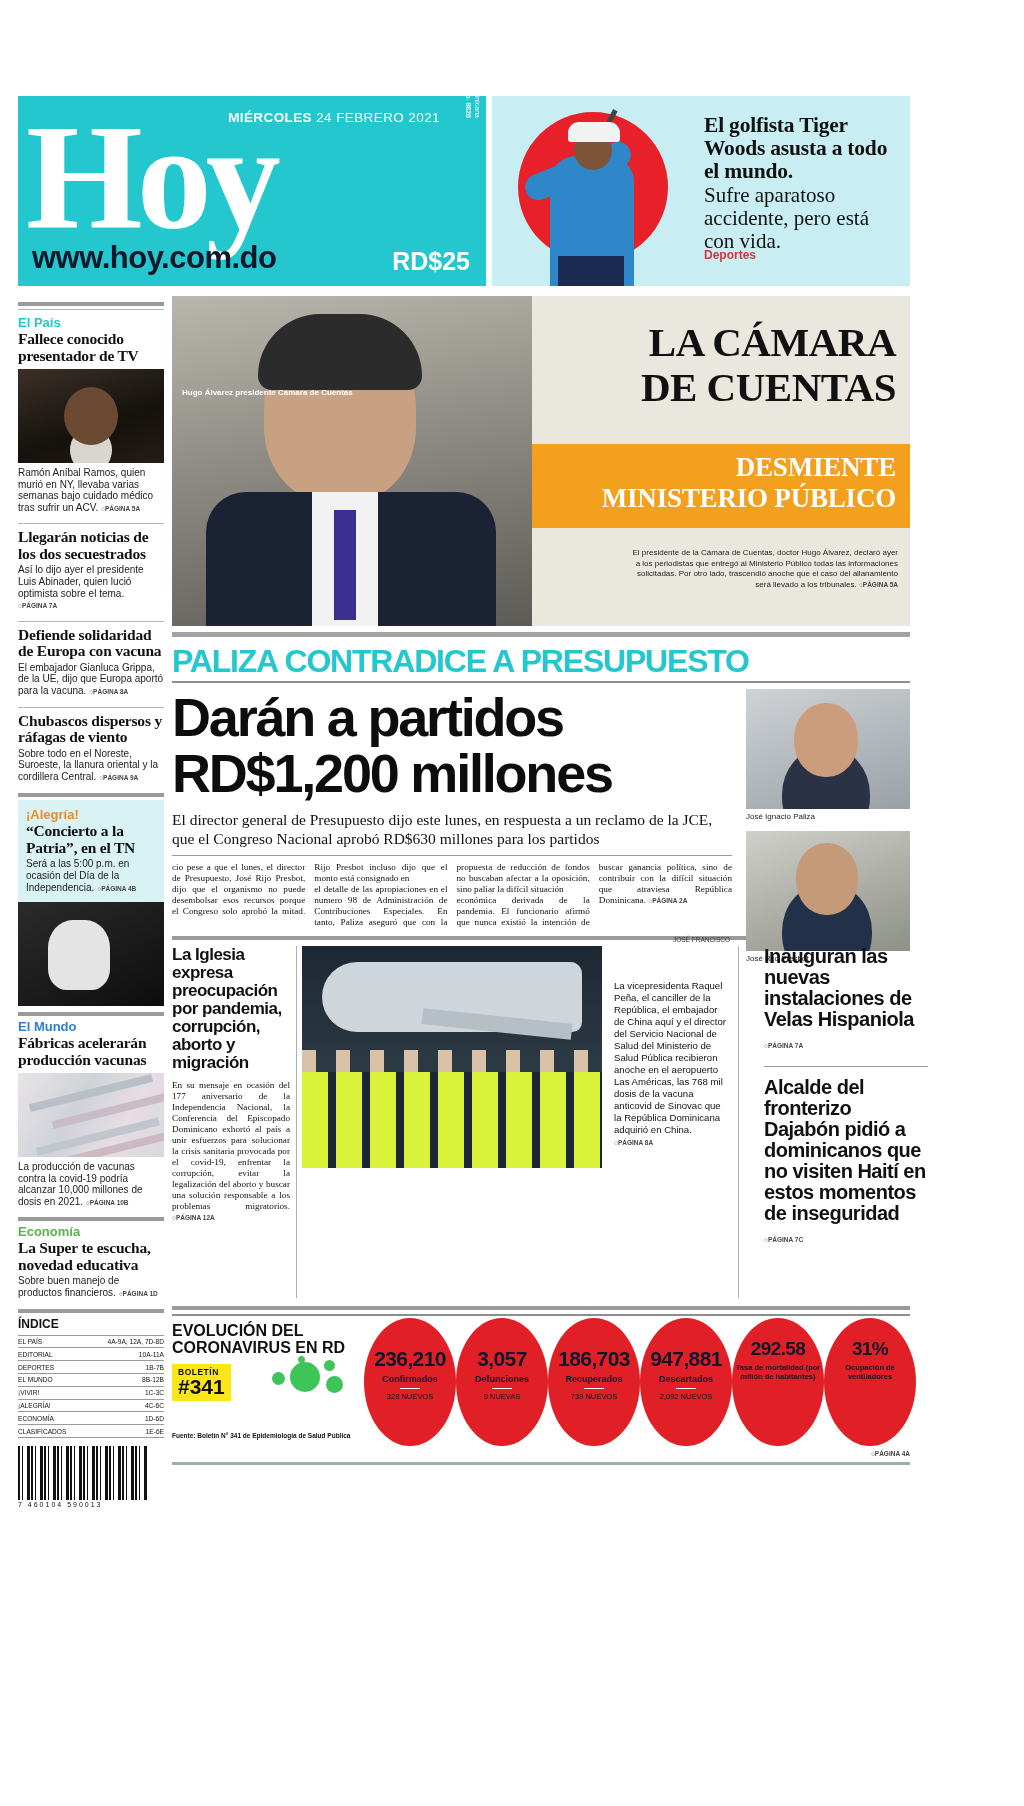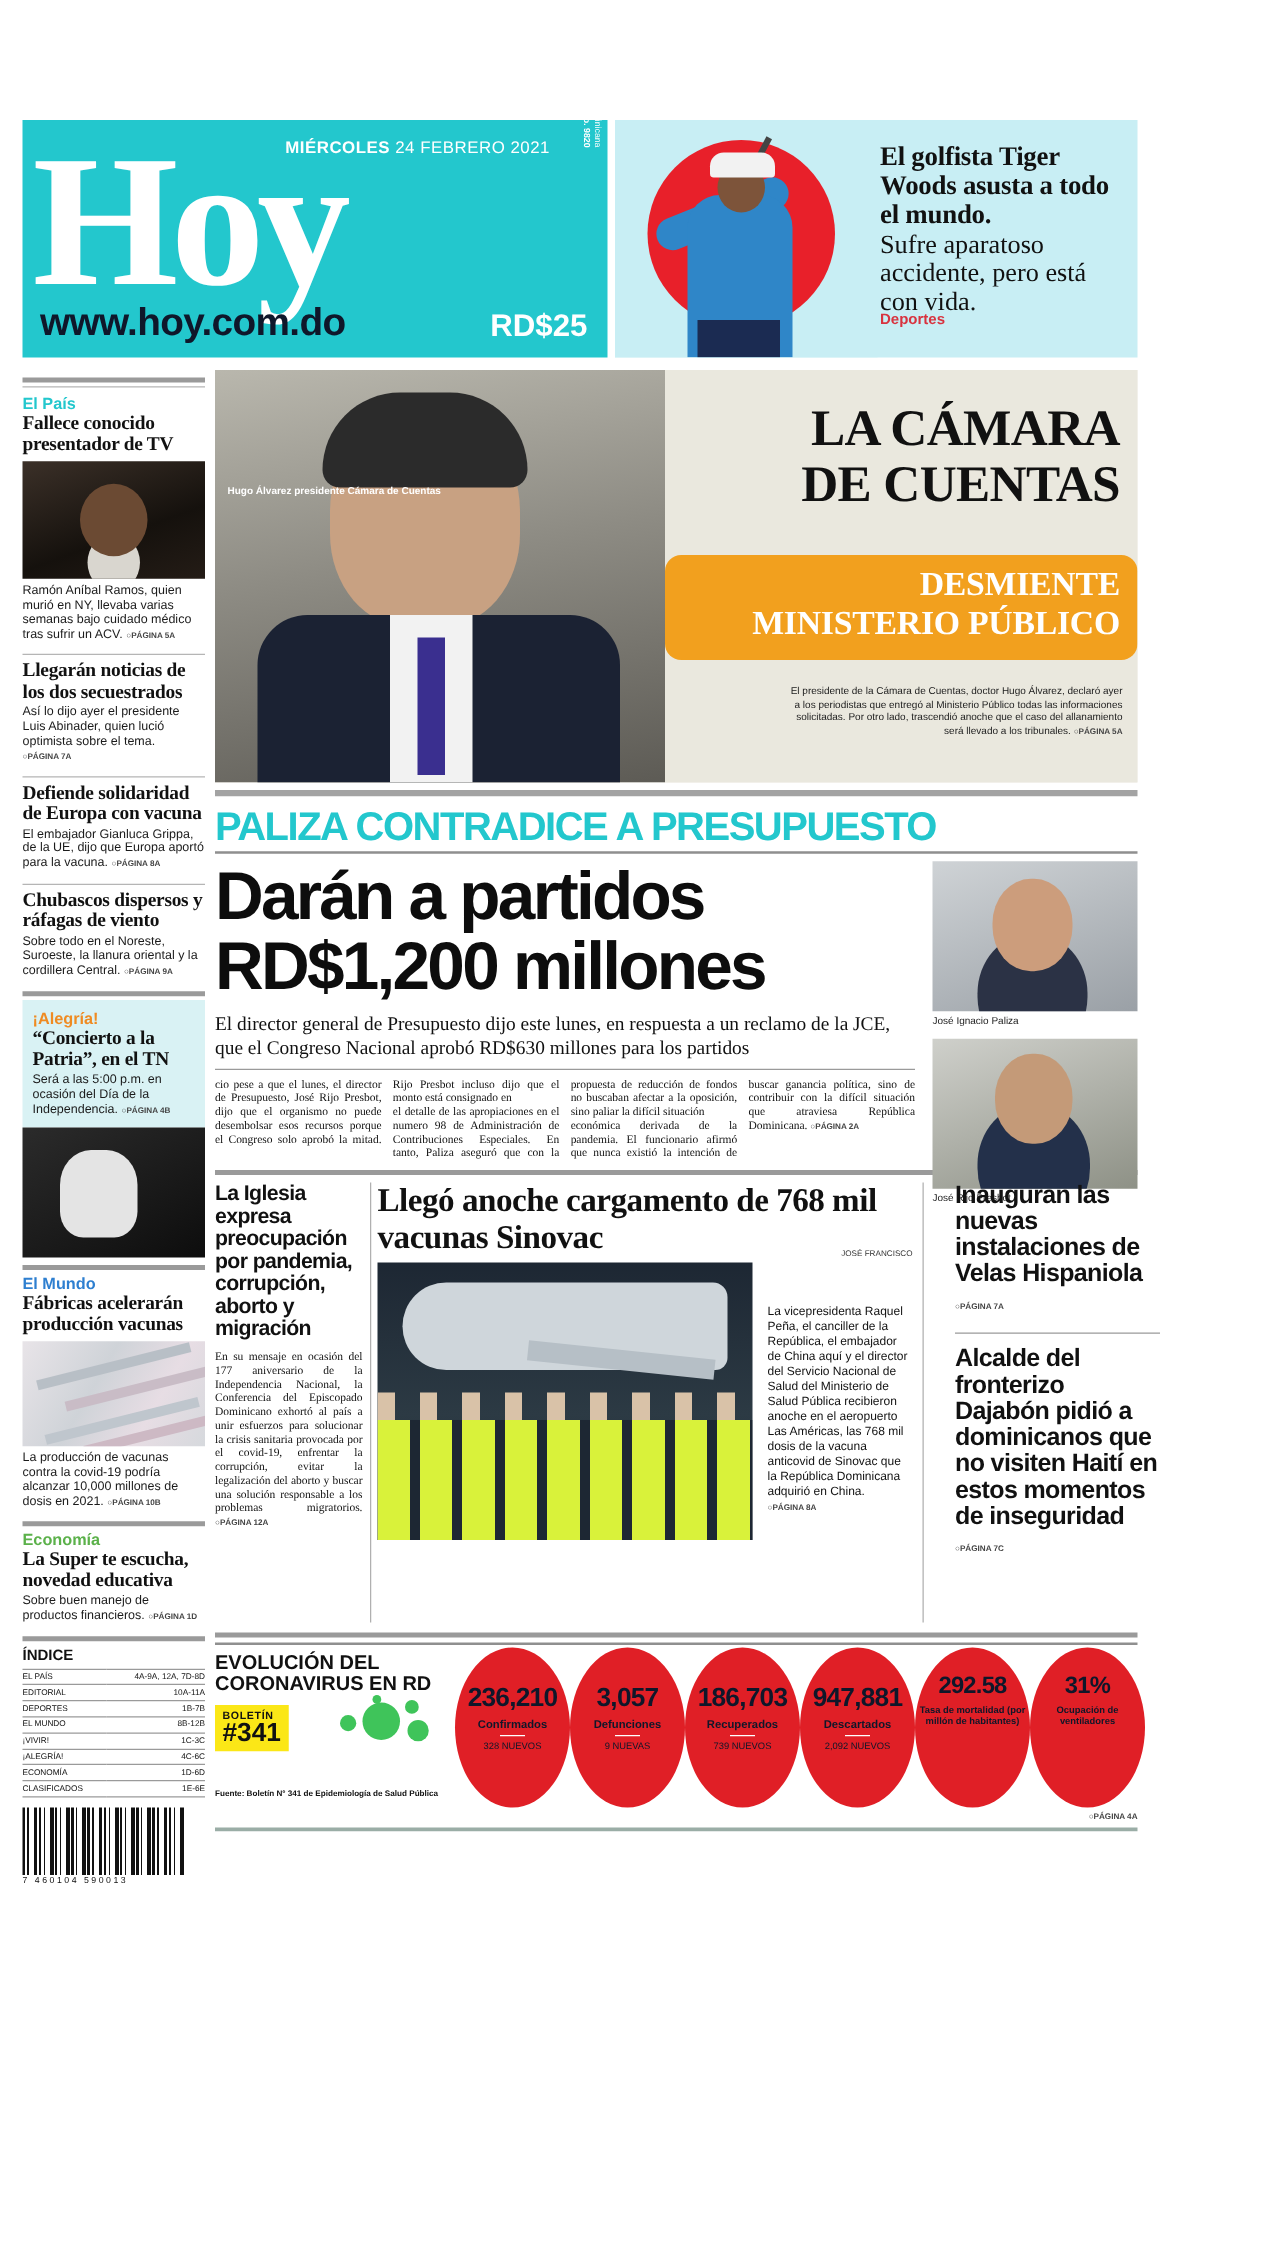--- a/index.html
+++ b/index.html
@@ -82,21 +82,21 @@
   .lp-head{position:absolute;left:92px;top:28px;width:152px;height:178px;border-radius:48% 48% 42% 42%;background:#c8a182;}
   .lp-hair{position:absolute;left:86px;top:18px;width:164px;height:76px;border-radius:80px 80px 18px 18px;background:#2b2b2b;}
   .lp-suit{position:absolute;left:34px;top:196px;width:290px;height:140px;background:#1b2233;border-radius:40px 40px 0 0;}
   .lp-shirt{position:absolute;left:140px;top:196px;width:66px;height:140px;background:#f2f2f2;}
   .lp-tie{position:absolute;left:162px;top:214px;width:22px;height:110px;background:#3a2f8f;}
   .lead-credit{position:absolute;left:10px;top:92px;font-family:"Liberation Sans",sans-serif;font-weight:700;
                font-size:8px;line-height:10px;color:#fff;}
   .lead-right{position:absolute;left:360px;top:0;width:378px;height:330px;background:#eae8de;}
   .lead-title{position:absolute;right:14px;top:24px;text-align:right;font-family:"Liberation Serif",serif;
               font-weight:700;font-size:41px;line-height:45px;color:#111;letter-spacing:-.5px;}
-  .lead-orange{position:absolute;left:0;right:0;top:148px;height:84px;background:#f2a01e;border-radius:13px;}
+  .lead-orange{position:absolute;left:0;right:0;top:148px;height:84px;background:#f2a01e;}
   .lead-orange div{position:absolute;right:14px;top:8px;text-align:right;font-family:"Liberation Serif",serif;
                    font-weight:700;font-size:27px;line-height:31px;color:#fff;letter-spacing:-.2px;}
   .lead-cap{position:absolute;right:12px;top:252px;width:270px;text-align:right;
             font-family:"Liberation Sans",sans-serif;font-size:8px;line-height:10.5px;color:#222;}
 
   
   .band-rule{height:5px;background:#a3a3a3;margin-top:6px;}
   .paliza{font-family:"Liberation Sans",sans-serif;font-weight:700;font-size:32px;line-height:36px;
           color:#23c7cd;letter-spacing:-1.2px;margin:6px 0 2px 0;}
   .hr2{height:2px;background:#8f8f8f;margin:2px 0 6px 0;}
@@ -376,21 +376,20 @@
     <div class="hr4"></div>
     <div class="band3">
       <div class="b3-c1">
         <h3>La Iglesia expresa preocupación por pandemia, corrupción, aborto y migración</h3>
         <p><span>En su mensaje en ocasión del 177 aniversario de la Independencia Nacional, la Conferencia del Episcopado Dominicano exhortó al país a unir esfuerzos para solucionar la crisis sanitaria provocada por el covid-19, enfrentar la corrupción, evitar la legalización del aborto y buscar una solución responsable a los problemas migratorios.</span>
           <span class="pgref">PÁGINA 12A</span></p>
       </div>
       <div class="vline" style="left:124px"></div>
 
       <div class="b3-c2">
-        <h3>Llegó anoche cargamento de 768 mil vacunas Sinovac</h3>
         <div style="position:relative">
           <div class="b3-credit">JOSÉ FRANCISCO</div>
           <div class="b3-photo">
             <div class="plane"></div>
             <div class="wing"></div>
             <div class="faces"></div>
             <div class="vests"></div>
           </div>
           <div class="b3-side">
             <span>La vicepresidenta Raquel Peña, el canciller de la República, el embajador de China aquí y el director del Servicio Nacional de Salud del Ministerio de Salud Pública recibieron anoche en el aeropuerto Las Américas, las 768 mil dosis de la vacuna anticovid de Sinovac que la República Dominicana adquirió en China.</span>

